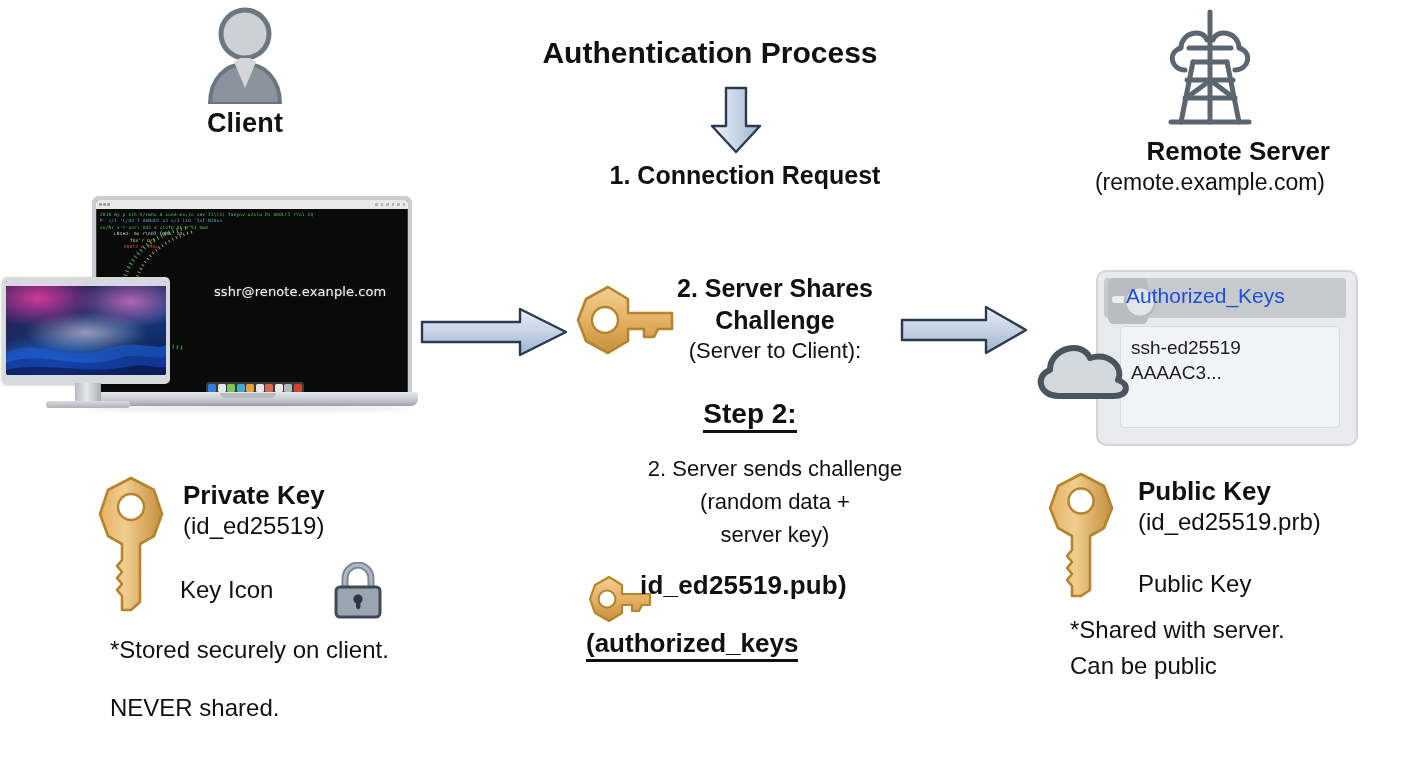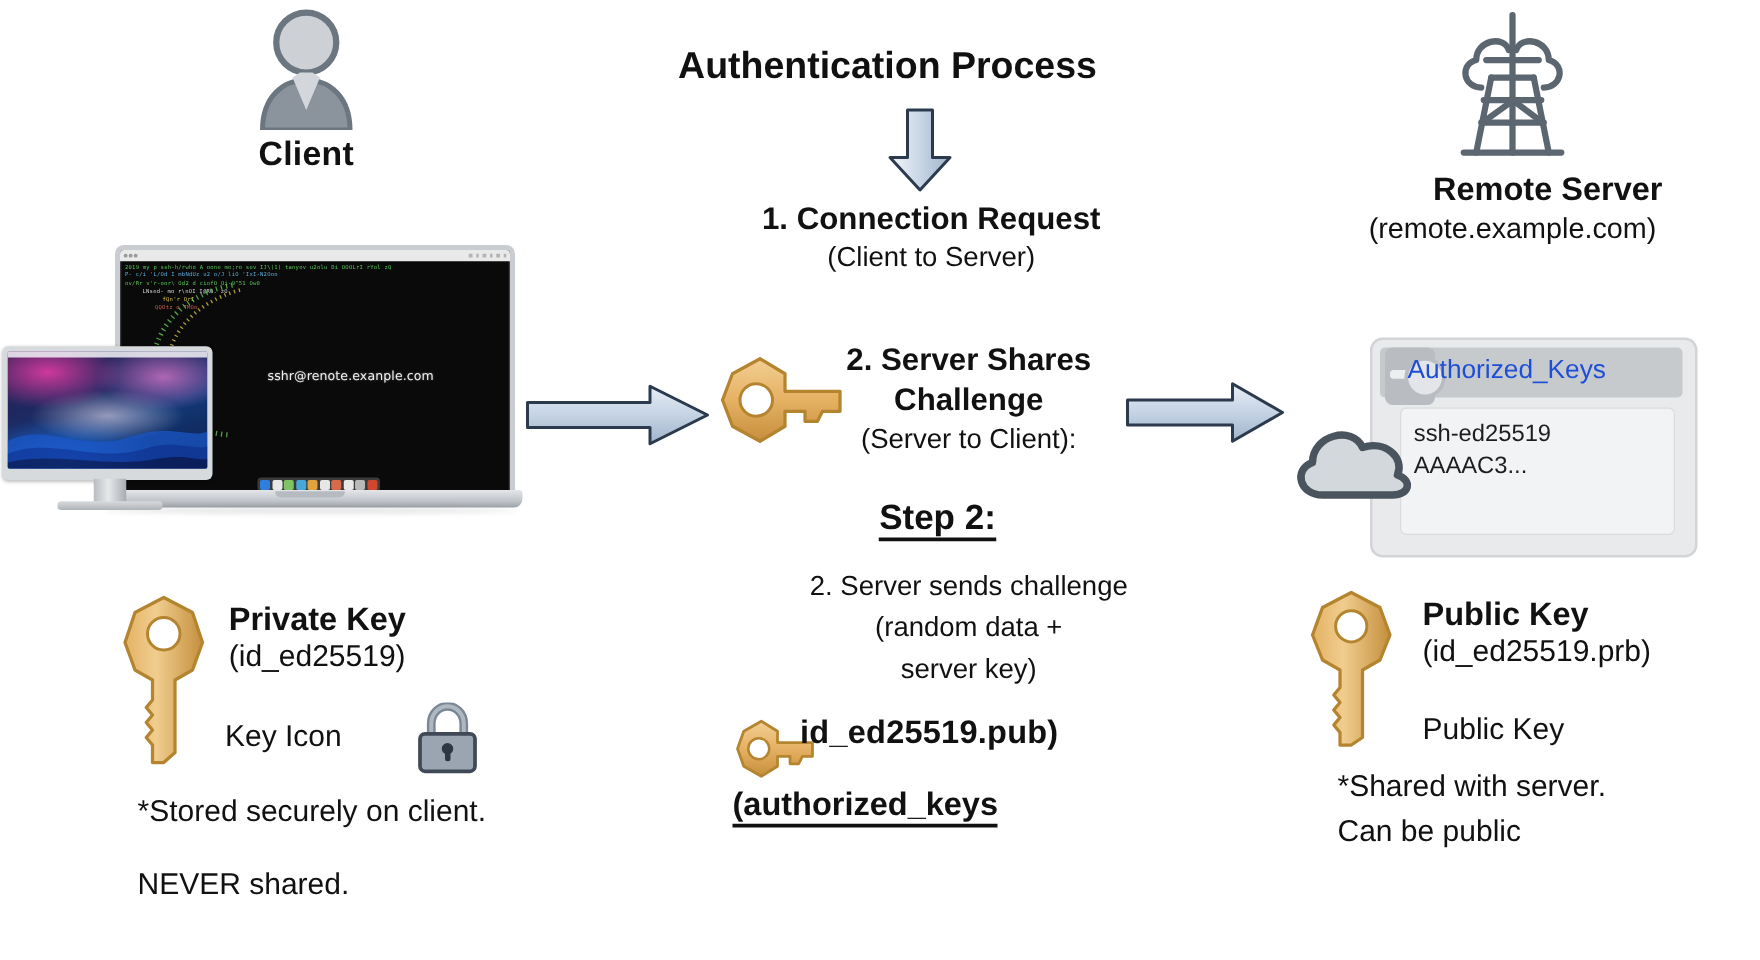--- a/index.html
+++ b/index.html
@@ -33,22 +33,22 @@
   }
   .tb-left{display:flex;gap:1.5px;align-items:center;}
   .tb-dot{width:2.5px;height:2.5px;border-radius:50%;background:#9a9a9a;}
   .tb-right{display:flex;gap:3px;}
   .tb-sq{width:2.5px;height:2.5px;background:#b4b4b4;}
   .term-lines{position:absolute;left:4px;top:12px;width:300px;font-family:"DejaVu Sans Mono", monospace;font-size:4.4px;line-height:6.4px;letter-spacing:.2px;}
   .tl{white-space:nowrap;filter:blur(.35px);}
   .c-g{color:#57c457;} .c-y{color:#d8c24a;} .c-r{color:#cf5b52;}
   .c-w{color:#cfd3d6;} .c-b{color:#5aa9d6;}
   .ssh-cmd{
-    position:absolute;left:118px;top:96px;color:#f2f2f2;
-    font-family:"DejaVu Sans", sans-serif;font-size:10px;letter-spacing:.1px;
+    position:absolute;left:118px;top:84px;color:#f2f2f2;
+    font-family:"DejaVu Sans", sans-serif;font-size:13px;letter-spacing:.1px;
     text-shadow:0 0 2px rgba(255,255,255,.35);
   }
   .ascii-arc{position:absolute;left:16px;top:22px;width:110px;height:130px;}
   .dock{
     position:absolute;left:110px;bottom:3px;
     display:flex;gap:1.5px;background:rgba(235,235,235,.22);
     padding:1.5px 2px;border-radius:3px;
   }
   .dock-ic{width:8px;height:8px;border-radius:1.6px;}
   .lap-base{
@@ -250,21 +250,20 @@
             <stop offset="45%" stop-color="#ccd9e8"></stop>
           <stop offset="100%" stop-color="#9fb4cb"></stop>
         </linearGradient>
       </defs>
       <path d="M26 2 L46 2 L46 40 L60 40 L36 66 L12 40 L26 40 Z" fill="url(#gdn)" stroke="#2b3a4d" stroke-width="2.4" stroke-linejoin="round"></path>
     </svg>
   </div>
 
   <div class="abs" id="step1">
     <div class="h">1. Connection Request</div>
-    <div class="s">(Client to Server)</div>
   </div>
 
   <div class="abs harrow" id="arrow-1">
     <svg viewBox="0 0 150 52" width="150" height="52">
       <defs>
         <linearGradient id="gr1" x1="0" y1="0" x2="0" y2="1">
           <stop offset="0%" stop-color="#e8eef6"></stop>
             <stop offset="50%" stop-color="#c5d3e4"></stop>
           <stop offset="100%" stop-color="#9fb4cb"></stop>
         </linearGradient>

